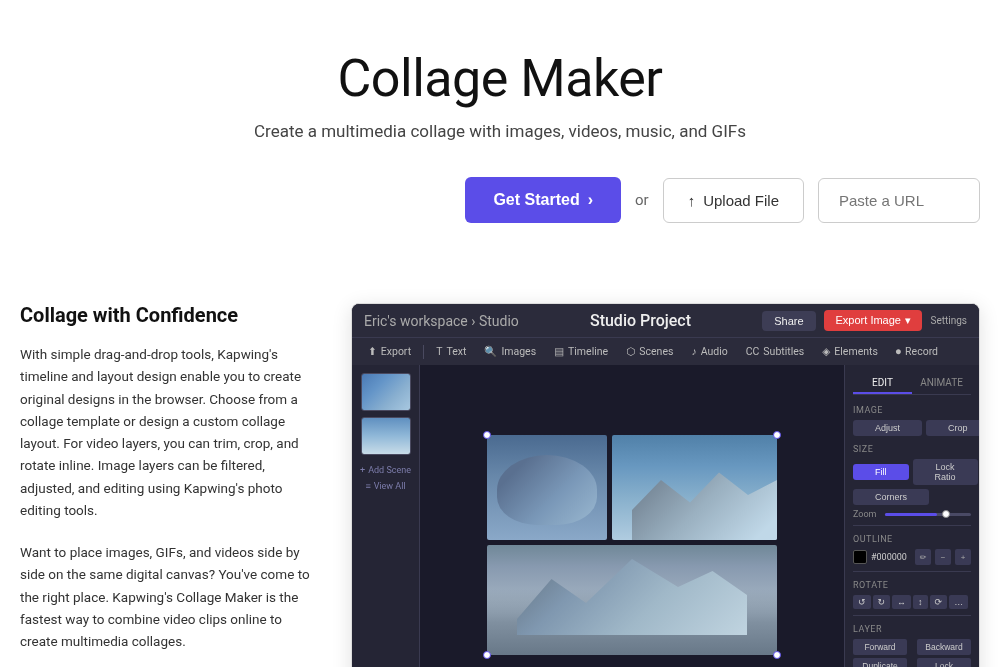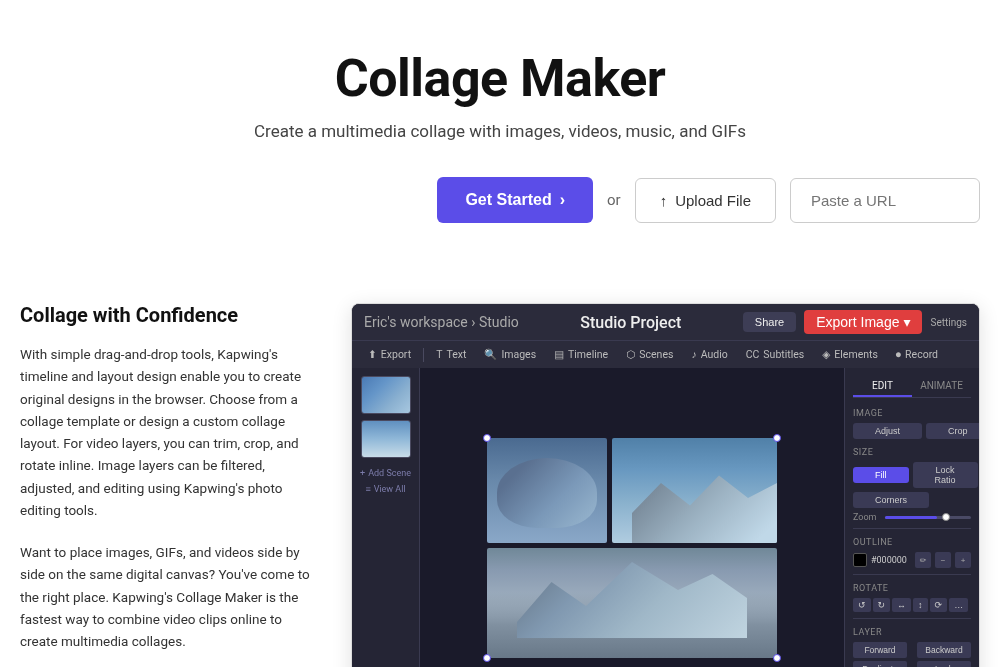--- a/index.html
+++ b/index.html
@@ -9,21 +9,21 @@
       color: #222;
     }
 
     
     .hero {
       text-align: center;
       padding: 48px 20px 32px;
     }
     .hero-title {
       font-size: 52px;
-      font-weight: 700;
+      font-weight: 400;
       color: #111;
       letter-spacing: -0.5px;
       margin-bottom: 12px;
       text-align: center;
     }
     .hero-subtitle {
       font-size: 17px;
       color: #444;
       margin-bottom: 36px;
     }
@@ -65,21 +65,21 @@
       display: flex;
       align-items: center;
       gap: 8px;
     }
     .url-input {
       border: 1.5px solid #ccc;
       border-radius: 6px;
       padding: 13px 20px;
       font-size: 15px;
       color: #aaa;
-      width: 190px;
+      width: 162px;
       outline: none;
     }
 
     
     .content-section {
       display: flex;
       gap: 36px;
       max-width: 1000px;
       margin: 0 auto;
       padding: 0 20px 40px;
@@ -142,21 +142,21 @@
       padding: 4px 12px;
       font-size: 11px;
       cursor: pointer;
     }
     .btn-export {
       background: #e03e3e;
       color: #fff;
       border: none;
       border-radius: 4px;
       padding: 4px 12px;
-      font-size: 14px;
+      font-size: 11px;
       cursor: pointer;
       display: flex;
       gap: 4px;
     }
 
     
     .studio-toolbar {
       background: #2b2b3b;
       border-top: 1px solid #3a3a50;
       display: flex;

